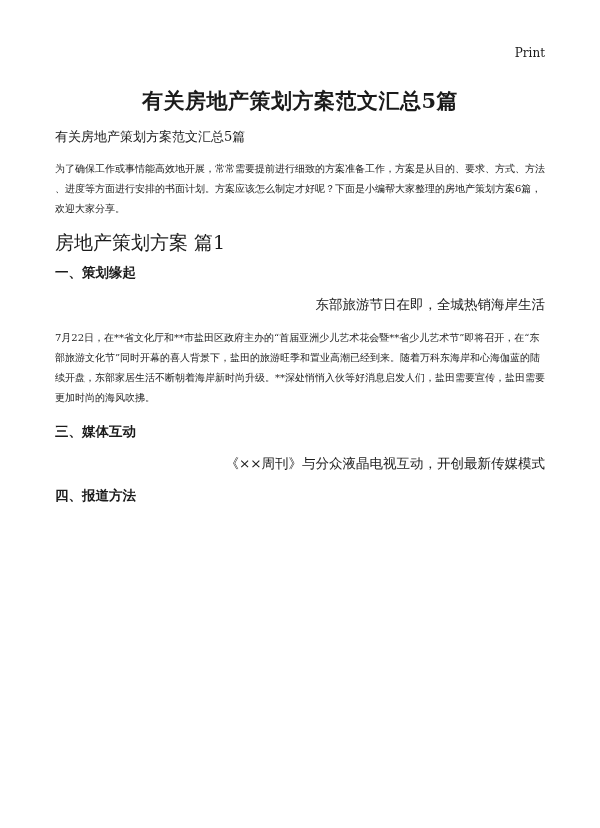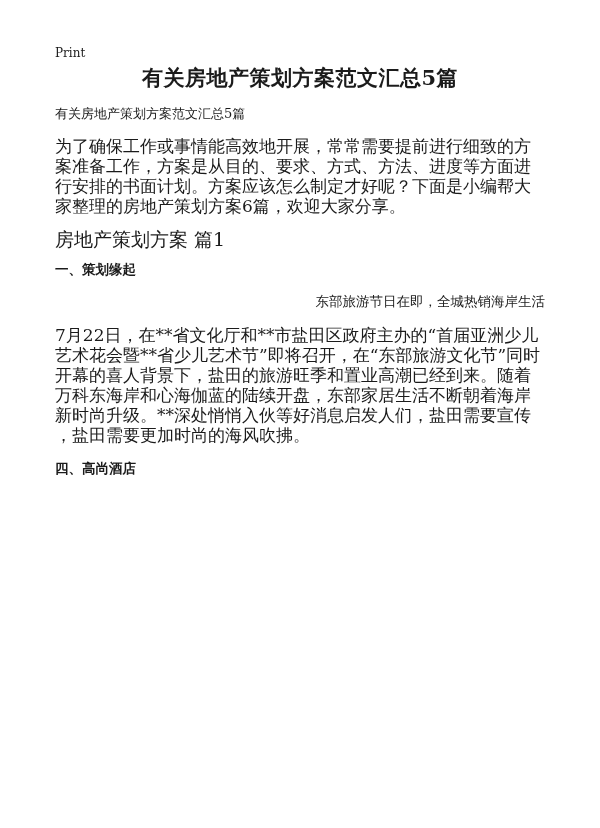--- a/index.html
+++ b/index.html
@@ -13,38 +13,39 @@
   }
   .page {
     width: 600px;
     height: 828px;
     padding: 46px 55px 0 55px;
     background: #ffffff;
   }
   .print-link {
     font-size: 12px;
     line-height: 14px;
-    margin-bottom: 6px;
+    margin-bottom: 29px;
     cursor: pointer;
+    text-align: right;
   }
   .doc-title {
     font-size: 21px;
     font-weight: bold;
     text-align: center;
     line-height: 24px;
     margin-bottom: 16px;
     letter-spacing: 0.5px;
   }
   .subtitle {
     font-size: 13px;
     line-height: 15px;
     margin-bottom: 15px;
   }
   .body-text {
-    font-size: 17px;
+    font-size: 10px;
     line-height: 20px;
     margin-bottom: 15px;
     word-break: break-all;
     line-break: anywhere;
     text-align: left;
   }
   .article-heading {
     font-size: 19px;
     font-weight: normal;
     line-height: 16px;
@@ -83,19 +84,21 @@
   <section>
     <h3 class="section-heading">一、策划缘起</h3>
     <p class="lead">东部旅游节日在即，全城热销海岸生活</p>
     <p class="body-text">7月22日，在**省文化厅和**市盐田区政府主办的“首届亚洲少儿艺术花会暨**省少儿艺术节”即将召开，在“东部旅游文化节”同时开幕的喜人背景下，盐田的旅游旺季和置业高潮已经到来。随着万科东海岸和心海伽蓝的陆续开盘，东部家居生活不断朝着海岸新时尚升级。**深处悄悄入伙等好消息启发人们，盐田需要宣传，盐田需要更加时尚的海风吹拂。</p>
   </section>
 
   <section>
   </section>
 
   <section>
+    <h3 class="section-heading">三、媒体互动</h3>
+    <p class="lead">《××周刊》与分众液晶电视互动，开创最新传媒模式</p>
   </section>
 
   <section>
-    <h3 class="section-heading">四、高尚酒店</h3>
+    <h3 class="section-heading">四、报道方法</h3>
   </section>
 
 </div>
 
 </body></html>

